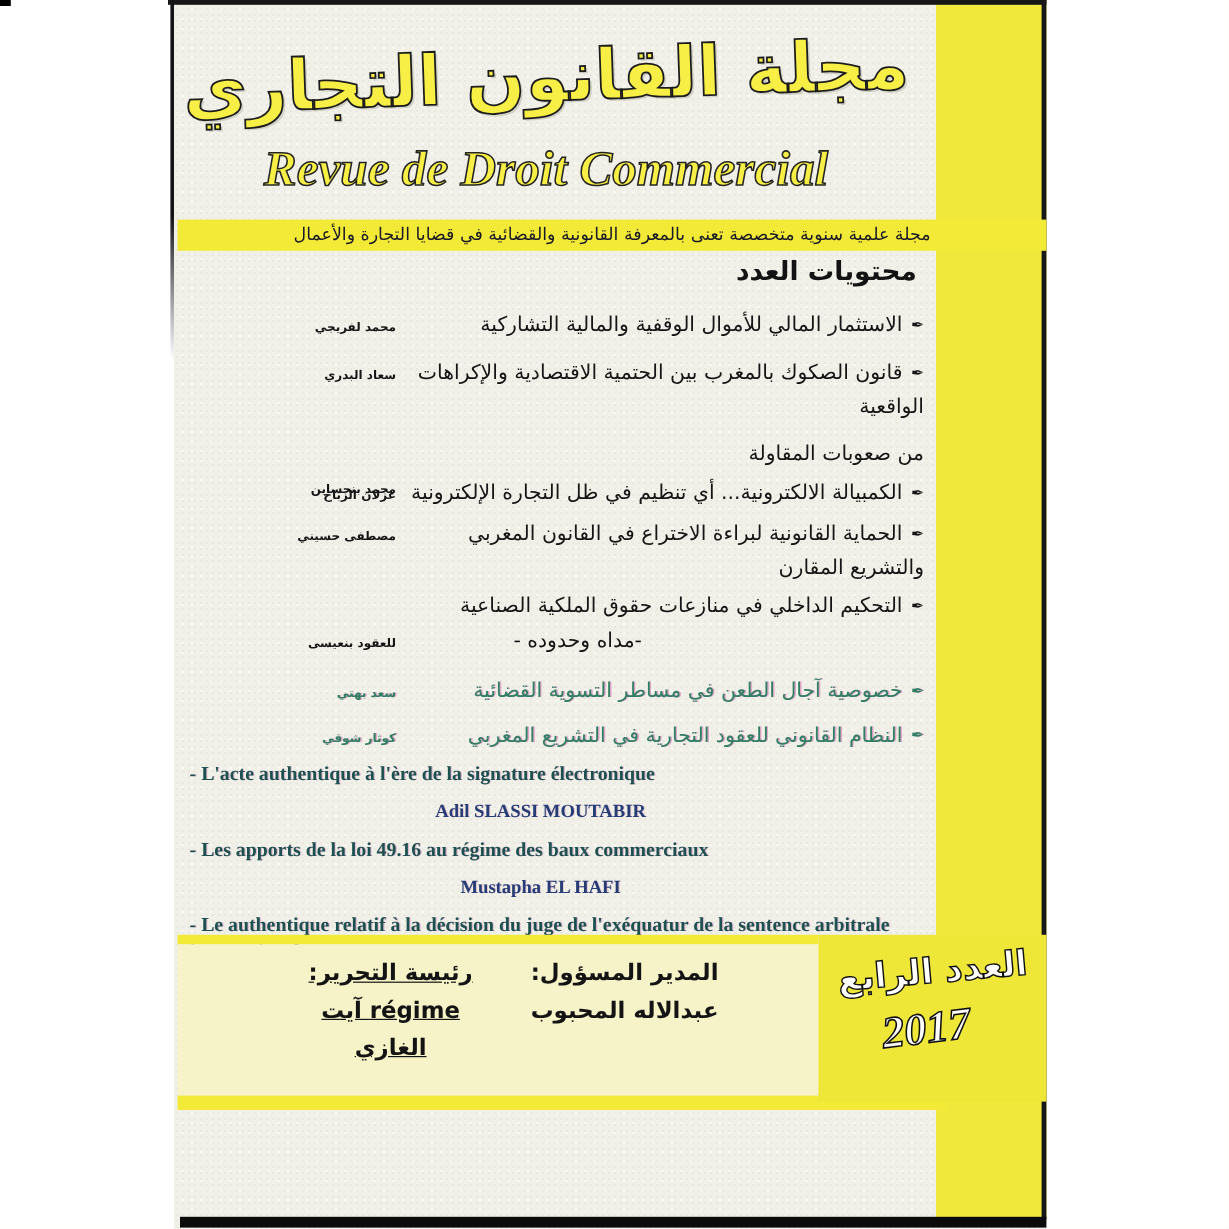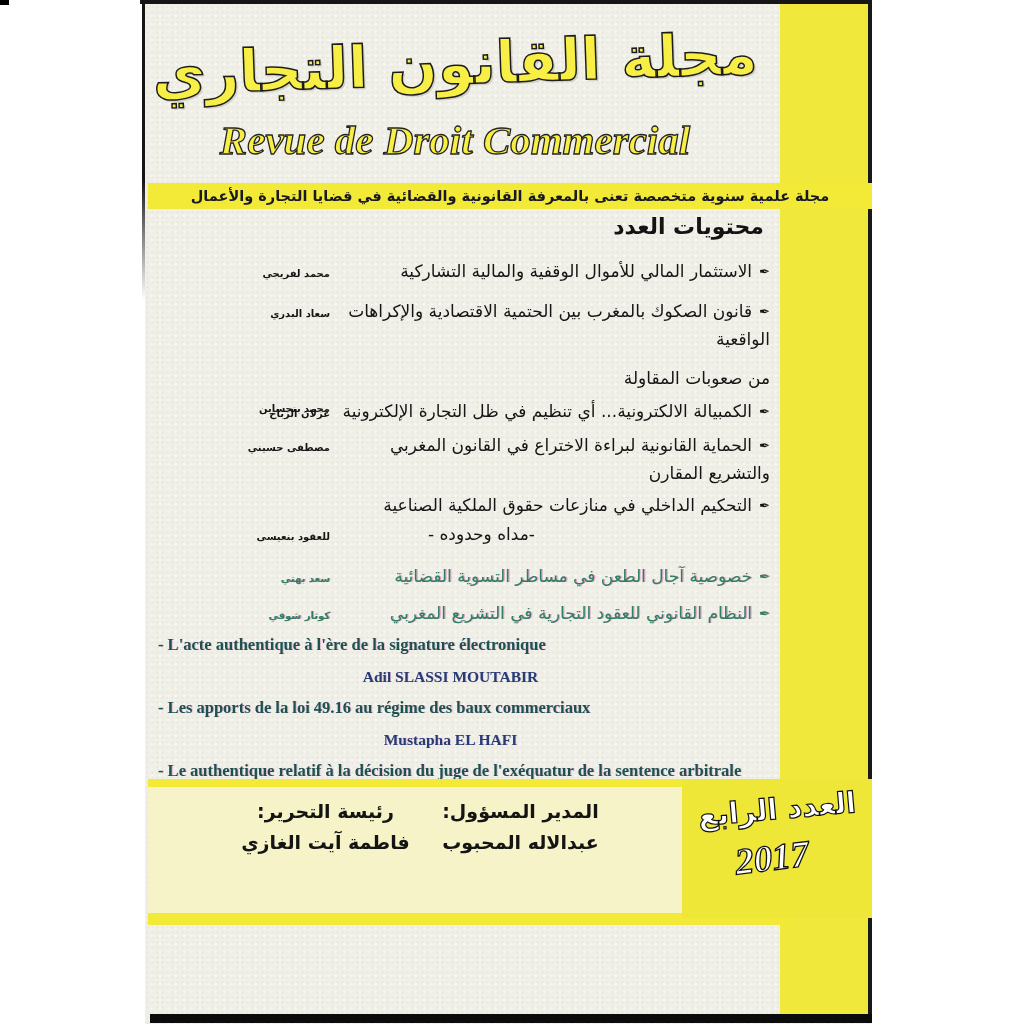--- a/index.html
+++ b/index.html
@@ -41,21 +41,21 @@
   #title-fr{
     left:190px;top:114px;width:530px;height:52px;
     display:flex;align-items:center;justify-content:center;
     font-family:Liberation Serif, serif;font-style:italic;font-weight:bold;
     font-size:41px;color:#f7ef45;-webkit-text-stroke:1.3px #242424;
     white-space:nowrap;
   }
   #tagline{
     left:148px;top:183px;width:724px;height:26px;background:#f2ea37;
     display:flex;align-items:center;justify-content:center;
-    direction:rtl;font-size:14.5px;font-weight:bold;color:#181826;
+    direction:rtl;font-size:14.5px;font-weight:normal;color:#181826;
   }
   #contents-heading{
     right:260px;top:214px;direction:rtl;
     font-size:22px;font-weight:bold;color:#131313;
   }
 
   
   #articles{left:165px;top:258px;width:605px;direction:rtl;color:#151515;}
   .row{position:relative;}
   .row .title{font-size:17px;line-height:26px;text-align:right;padding-left:170px;}
@@ -84,21 +84,21 @@
   .fmt10{margin-top:10px;} .fmt9{margin-top:9px;}
 
   
   #strip1{left:148px;top:779px;width:534px;height:8px;background:#f2ea37;}
   #pale-box{left:148px;top:787px;width:534px;height:126px;background:#f6f3c8;}
   #strip2{left:148px;top:913px;width:642px;height:12px;background:#f2ea37;}
   #issue-block{left:682px;top:779px;width:190px;height:139px;background:#efe738;}
   .foot-col{direction:rtl;text-align:center;font-weight:bold;color:#141414;
     font-size:19px;line-height:31px;}
   #director{left:428px;top:796px;width:185px;}
-  #editor{left:238px;top:796px;width:175px;}
+  #editor{left:238px;top:796px;width:175px;text-decoration:underline;}
   #issue-label{
     left:682px;top:792px;width:190px;text-align:center;direction:rtl;
     font-size:29px;font-weight:bold;color:#ffffff;-webkit-text-stroke:1.2px #101010;
     transform:rotate(-5deg);white-space:nowrap;
   }
   #issue-year{
     left:682px;top:836px;width:180px;text-align:center;
     font-family:"Liberation Serif",serif;font-style:italic;font-weight:bold;
     font-size:37px;color:#ffffff;-webkit-text-stroke:1.3px #101010;
     transform:rotate(-7deg);
@@ -178,17 +178,17 @@
 <div class="abs" id="pale-box"></div>
 <div class="abs" id="strip2"></div>
 <div class="abs" id="issue-block"></div>
 
 <div class="abs foot-col" id="director">
   <div>المدير المسؤول:</div>
   <div>عبدالاله المحبوب</div>
 </div>
 <div class="abs foot-col" id="editor">
   <div>رئيسة التحرير:</div>
-  <div>فاطمة آيت الغازي</div>
+  <div>régime آيت الغازي</div>
 </div>
 
 <div class="abs" id="issue-label">العدد الرابع</div>
 <div class="abs" id="issue-year">2017</div>
 
 </body></html>

